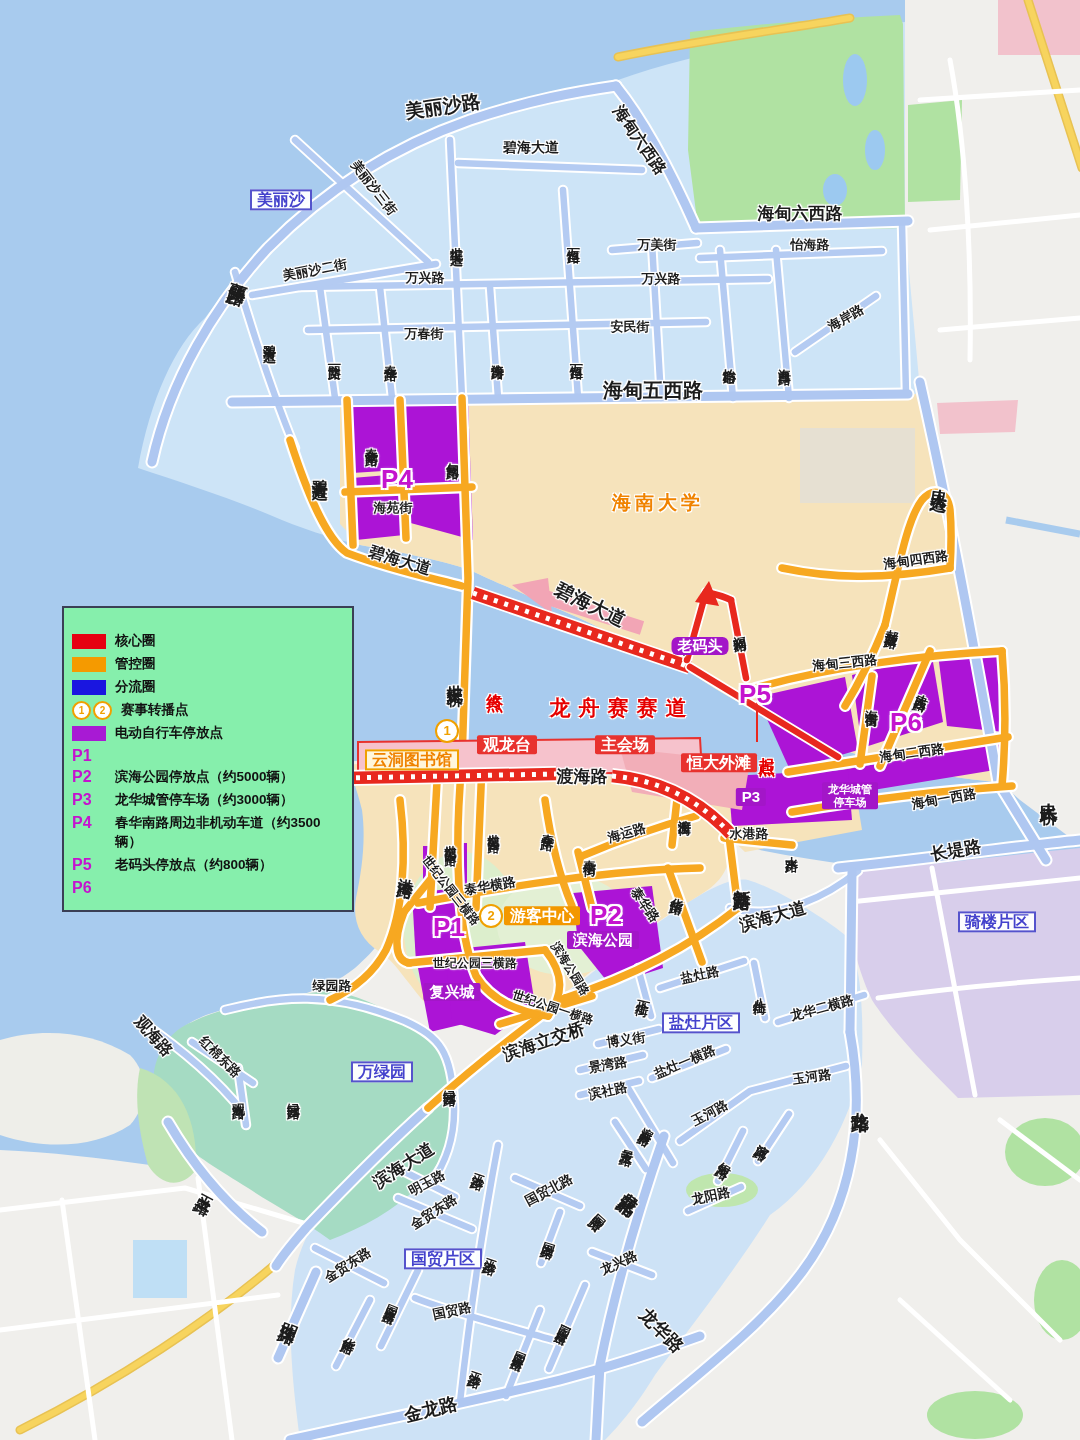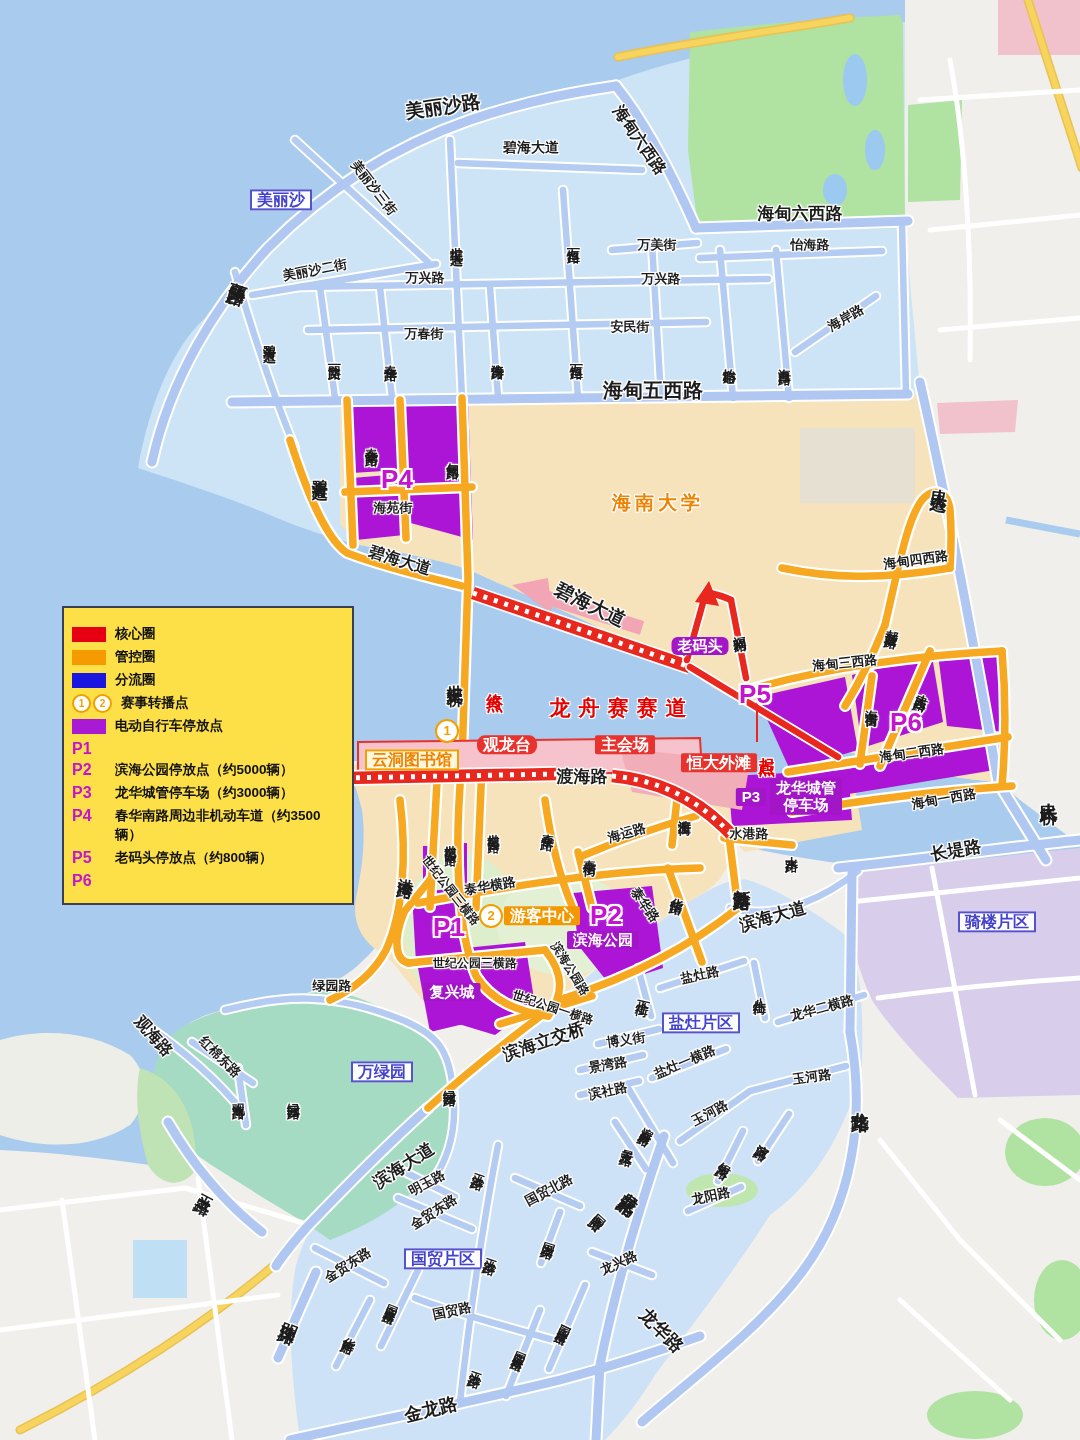--- a/index.html
+++ b/index.html
@@ -17,29 +17,29 @@
     text-shadow:-1px -1px 0 #fff,1px -1px 0 #fff,-1px 1px 0 #fff,1px 1px 0 #fff,0 0 3px #fff;}
   .redt{font-size:17px;}
   .race{font-size:21px;}
   .uni{color:#F08300;font-weight:800;font-size:19px;letter-spacing:4px;
     text-shadow:-1px -1px 0 #fff,1px -1px 0 #fff,-1px 1px 0 #fff,1px 1px 0 #fff,0 0 3px #fff;}
   .pm{color:#C414CE;font-weight:800;font-size:26px;
     text-shadow:-2px -2px 0 #fff,2px -2px 0 #fff,-2px 2px 0 #fff,2px 2px 0 #fff,0 0 4px #fff;}
   .bxb{background:rgba(255,255,255,.95);border:2px solid #5553CC;color:#4442CC;
        font-weight:700;font-size:16px;padding:0 5px;}
   .bxp,.bxp2{background:#A316C8;color:#fff;font-weight:700;font-size:15px;padding:1px 6px;border-radius:2px;}
-  .bxp2{font-size:15px;text-align:center;line-height:1.15;}
+  .bxp2{font-size:11px;text-align:center;line-height:1.15;margin-left:44px;}
   .bxr{background:#E8322E;color:#fff;font-weight:700;font-size:16px;padding:1px 6px;border-radius:2px;}
   .bxo{background:#F39800;color:#fff;font-weight:700;font-size:16px;padding:1px 6px;border-radius:2px;}
   .bxc{background:#FFF6DC;border:2px solid #F0A000;color:#EF8200;font-weight:700;font-size:16px;padding:0 5px;}
   .num{width:20px;height:20px;border-radius:50%;border:2px solid #F0A000;color:#F0A000;background:#fff;
        font-size:13px;font-weight:800;display:flex;align-items:center;justify-content:center;}
   
-  #legend{position:absolute;left:62px;top:606px;width:272px;background:#fde047;
-          border:2px solid #3a3f55;padding:13px 8px 10px 8px;z-index:10;}
+  #legend{position:absolute;left:62px;top:606px;width:272px;background:#86efac;
+          border:2px solid #3a3f55;padding:20px 8px 10px 8px;z-index:10;}
   .lrow{display:flex;gap:9px;margin:4px 0;align-items:flex-start;}
   .lswatch{width:34px;height:15px;flex:0 0 34px;margin-top:2px;}
   .lcode{flex:0 0 34px;color:#C414CE;font-weight:800;font-size:16px;line-height:1.1;}
   .lcircles{flex:0 0 34px;display:flex;gap:2px;}
   .lcircles span{width:15px;height:15px;border-radius:50%;border:2px solid #F0A000;color:#F0A000;
        font-size:10px;font-weight:800;display:flex;align-items:center;justify-content:center;background:#fff;}
   .ltext{font-size:13.5px;font-weight:600;color:#111;line-height:1.4;}
 </style>
 </head>
 <body>
@@ -372,21 +372,21 @@
     <div class="lab race" style="left: 622px; top: 708px; transform: translate(-50%, -50%); letter-spacing: 8px;">龙舟赛赛道</div>
     <div class="lab rd v" style="left: 871px; top: 703px; transform: translate(-50%, -50%);">海富街</div>
     <div class="lab rd v" style="left: 926px; top: 689px; transform: translate(-50%, -50%) rotate(22deg);">人民西路</div>
     <div class="lab pm" style="left: 906px; top: 722px; transform: translate(-50%, -50%);">P6</div>
     <div class="lab rd" style="left: 912px; top: 753px; transform: translate(-50%, -50%) rotate(-8deg);">海甸二西路</div>
     <div class="lab rd" style="left: 944px; top: 799px; transform: translate(-50%, -50%) rotate(-10deg);">海甸一西路</div>
     <div class="lab rdb v" style="left: 1048px; top: 792px; transform: translate(-50%, -50%); font-size: 18px;">人民桥</div>
     <div class="lab rdb" style="left: 956px; top: 851px; transform: translate(-50%, -50%) rotate(-10deg); font-size: 17px;">长堤路</div>
     <div class="lab rdb" style="left: 582px; top: 777px; transform: translate(-50%, -50%); font-size: 17px;">渡海路</div>
     <div class="lab bxr" style="left: 719px; top: 763px; transform: translate(-50%, -50%);">恒大外滩</div>
-    <div class="lab bxr" style="left: 507px; top: 745px; transform: translate(-50%, -50%); border-radius: 8px;">观龙台</div>
+    <div class="lab bxr" style="left: 507px; top: 745px; transform: translate(-50%, -50%);">观龙台</div>
     <div class="lab bxr" style="left: 625px; top: 745px; transform: translate(-50%, -50%);">主会场</div>
     <div class="lab num" style="left: 447px; top: 731px; transform: translate(-50%, -50%);">1</div>
     <div class="lab bxc" style="left: 412px; top: 760px; transform: translate(-50%, -50%);">云洞图书馆</div>
     <div class="lab bxp" style="left: 751px; top: 797px; transform: translate(-50%, -50%);">P3</div>
     <div class="lab bxp2" style="left: 806px; top: 796px; transform: translate(-50%, -50%);">龙华城管<div>停车场</div></div>
     <div class="lab rd" style="left: 749px; top: 834px; transform: translate(-50%, -50%);">水港路</div>
     <div class="lab rd v" style="left: 791px; top: 849px; transform: translate(-50%, -50%);">水产路</div>
     <div class="lab rdb v" style="left: 741px; top: 878px; transform: translate(-50%, -50%); font-size: 18px;">新港路</div>
     <div class="lab rd v" style="left: 684px; top: 812px; transform: translate(-50%, -50%);">渡海街</div>
     <div class="lab rd" style="left: 627px; top: 833px; transform: translate(-50%, -50%) rotate(-16deg);">海运路</div>

